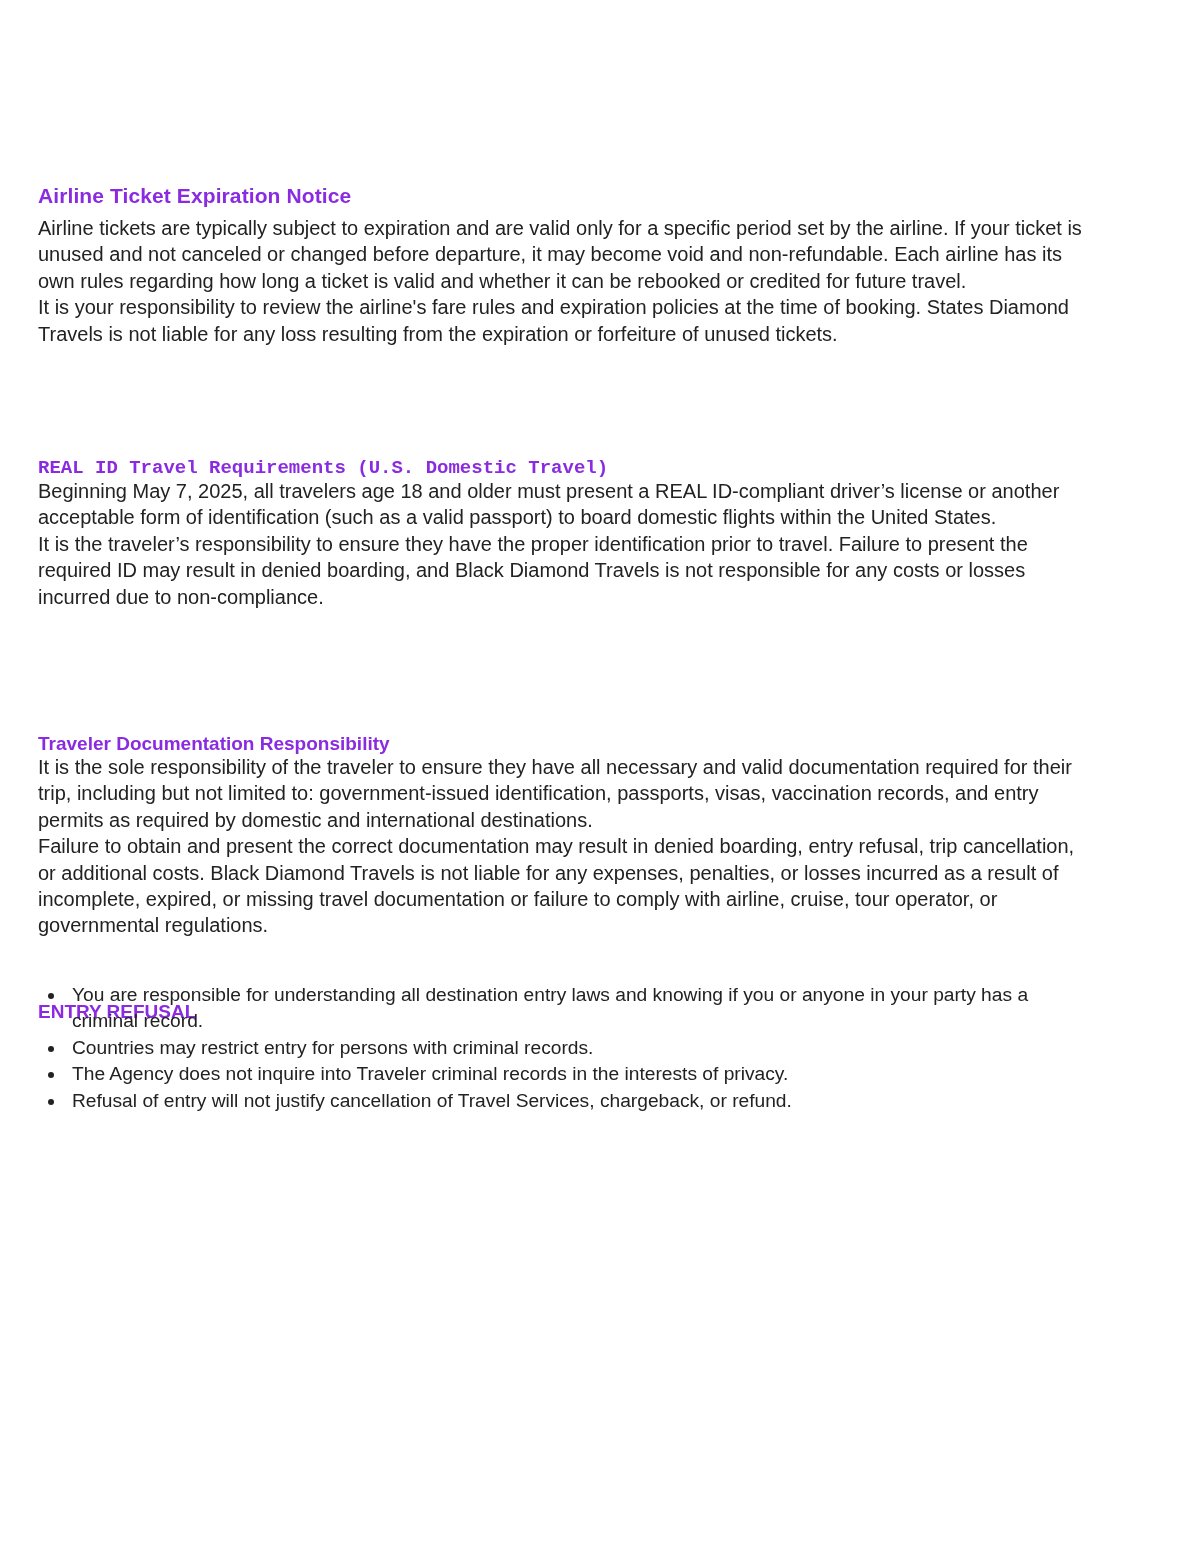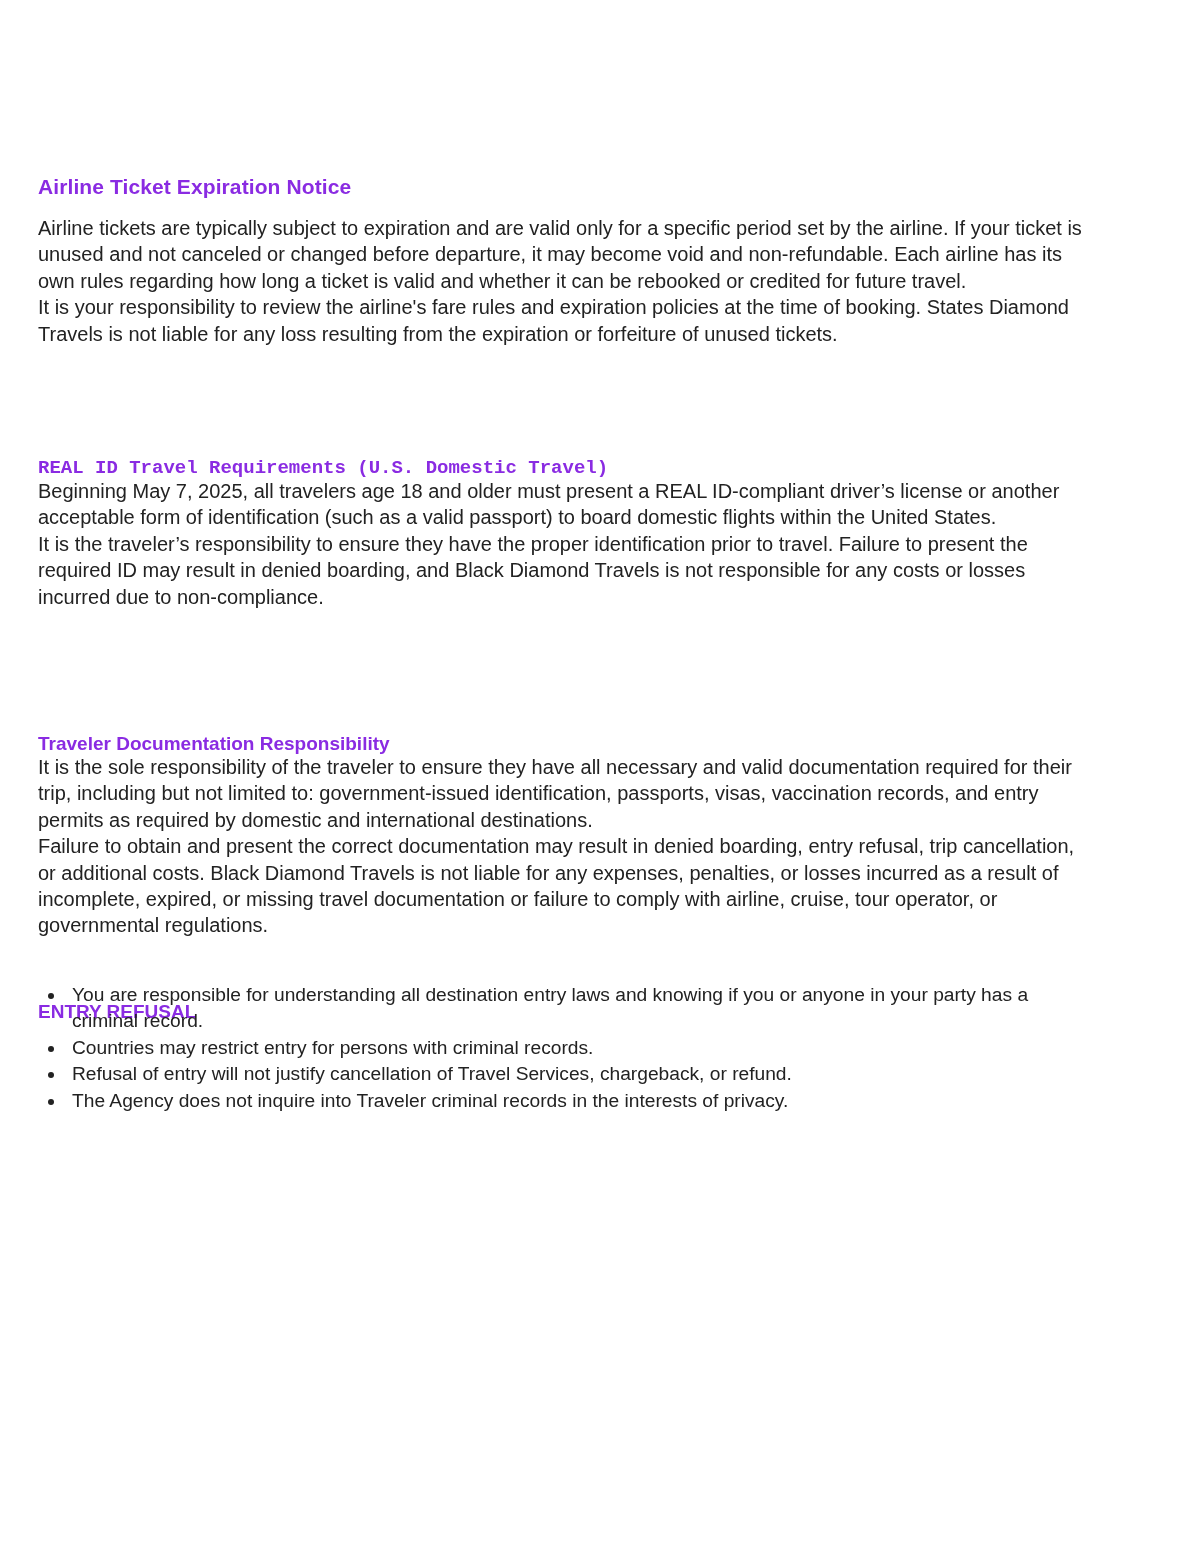--- a/index.html
+++ b/index.html
@@ -73,21 +73,21 @@
       height: 6px;
       border-radius: 50%;
       background: #222222;
     }
   </style>
 </head>
 <body>
 
 <div class="page">
 
-  <div class="h1" style="top:175px;">Airline Ticket Expiration Notice</div>
+  <div class="h1" style="top:184px;">Airline Ticket Expiration Notice</div>
   <div class="para" style="top:215px;">
     <p>Airline tickets are typically subject to expiration and are valid only for a specific period set by the airline. If your ticket is unused and not canceled or changed before departure, it may become void and non-refundable. Each airline has its own rules regarding how long a ticket is valid and whether it can be rebooked or credited for future travel.</p>
     <p>It is your responsibility to review the airline's fare rules and expiration policies at the time of booking. States Diamond Travels is not liable for any loss resulting from the expiration or forfeiture of unused tickets.</p>
   </div>
 
   <div class="h2" style="top:457px;font-family:Liberation Mono, monospace;">REAL ID Travel Requirements (U.S. Domestic Travel)</div>
   <div class="para" style="top:478px;">
     <p>Beginning May 7, 2025, all travelers age 18 and older must present a REAL ID-compliant driver’s license or another acceptable form of identification (such as a valid passport) to board domestic flights within the United States.</p>
     <p>It is the traveler’s responsibility to ensure they have the proper identification prior to travel. Failure to present the required ID may result in denied boarding, and Black Diamond Travels is not responsible for any costs or losses incurred due to non-compliance.</p>
   </div>
@@ -103,21 +103,21 @@
     <li>
       <span class="dot"></span>
       <span>You are responsible for understanding all destination entry laws and knowing if you or anyone in your party has a criminal record.</span>
     </li>
     <li>
       <span class="dot"></span>
       <span>Countries may restrict entry for persons with criminal records.</span>
     </li>
     <li>
       <span class="dot"></span>
-      <span>Refusal of entry will not justify cancellation of Travel Services, chargeback, or refund.</span>
+      <span>The Agency does not inquire into Traveler criminal records in the interests of privacy.</span>
     </li>
     <li>
       <span class="dot"></span>
-      <span>The Agency does not inquire into Traveler criminal records in the interests of privacy.</span>
+      <span>Refusal of entry will not justify cancellation of Travel Services, chargeback, or refund.</span>
     </li>
   </ul>
 
 </div>
 
 </body></html>

